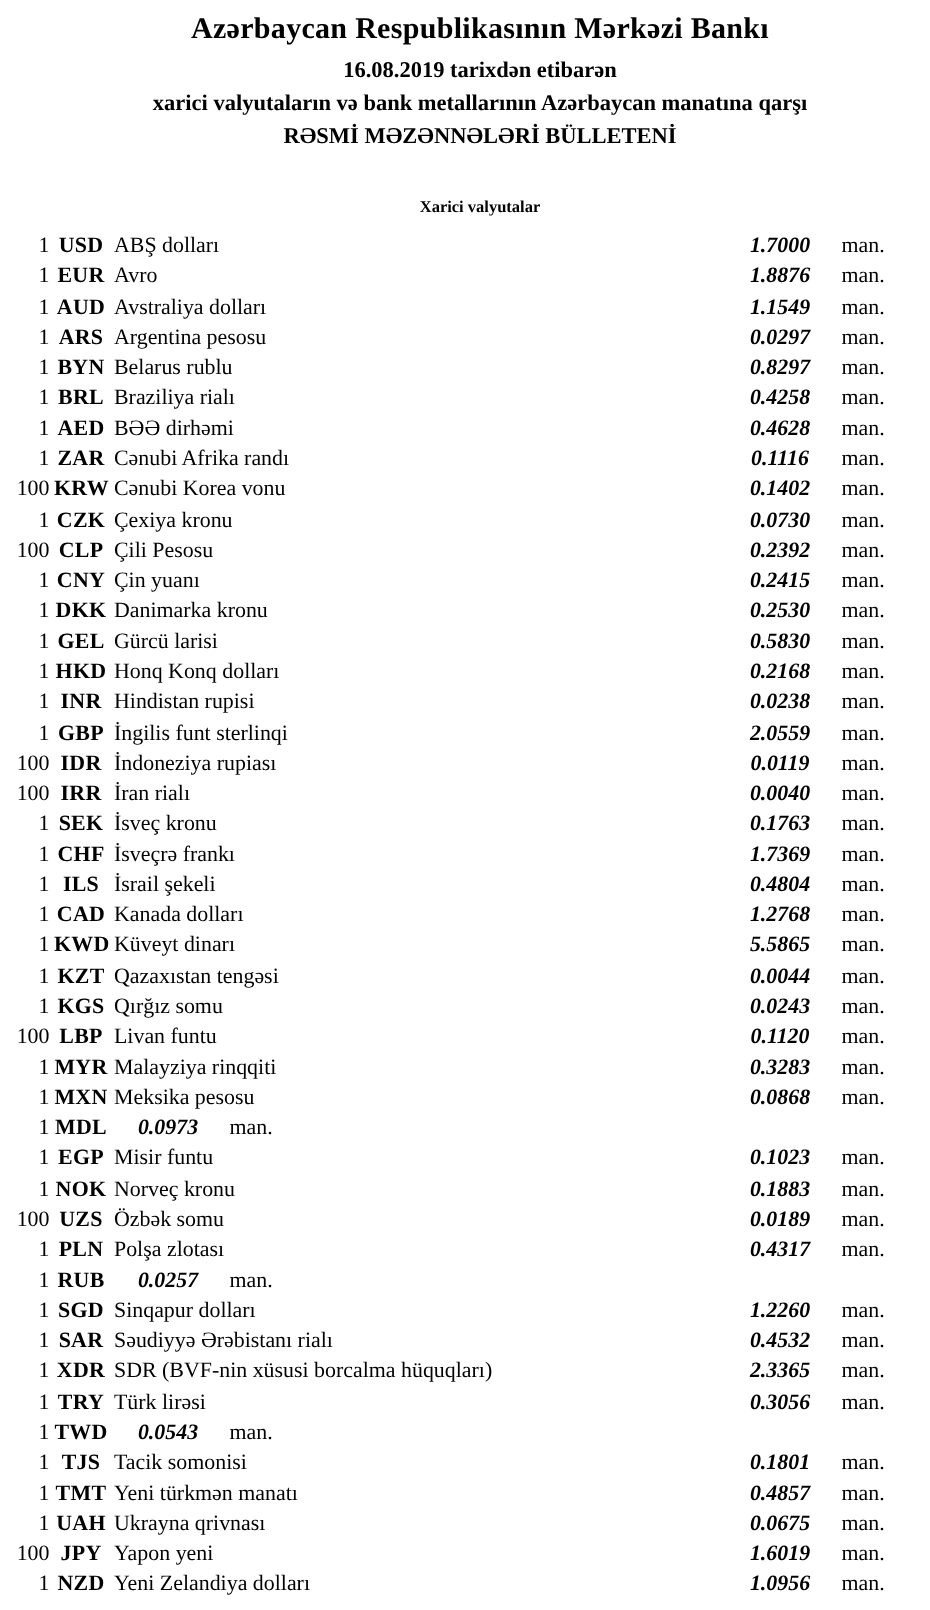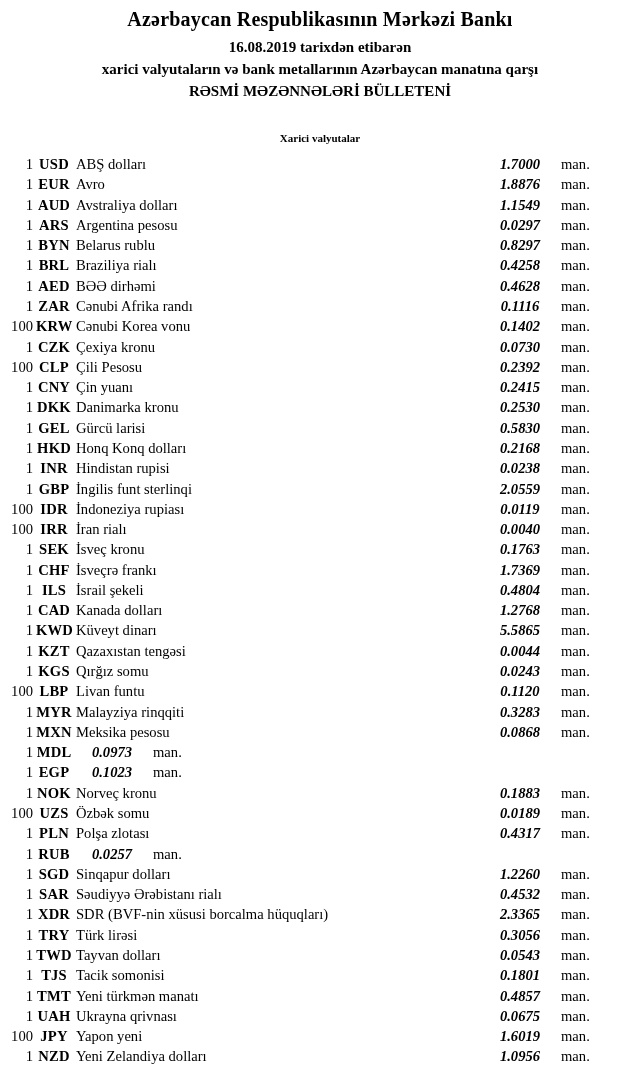--- a/index.html
+++ b/index.html
@@ -340,20 +340,21 @@
   <div class="row">
     <span class="nominal">1</span>
     <span class="code">MDL</span>
     <span class="rate">0.0973</span>
     <span class="unit">man.</span>
   </div>
 
   <div class="row">
     <span class="nominal">1</span>
     <span class="code">EGP</span>
+    <span class="name">Misir funtu</span>
     <span class="rate">0.1023</span>
     <span class="unit">man.</span>
   </div>
 
   <div class="row">
     <span class="nominal">1</span>
     <span class="code">NOK</span>
     <span class="name">Norveç kronu</span>
     <span class="rate">0.1883</span>
     <span class="unit">man.</span>
@@ -410,21 +411,20 @@
     <span class="nominal">1</span>
     <span class="code">TRY</span>
     <span class="name">Türk lirəsi</span>
     <span class="rate">0.3056</span>
     <span class="unit">man.</span>
   </div>
 
   <div class="row">
     <span class="nominal">1</span>
     <span class="code">TWD</span>
-    <span class="name">Tayvan dolları</span>
     <span class="rate">0.0543</span>
     <span class="unit">man.</span>
   </div>
 
   <div class="row">
     <span class="nominal">1</span>
     <span class="code">TJS</span>
     <span class="name">Tacik somonisi</span>
     <span class="rate">0.1801</span>
     <span class="unit">man.</span>

